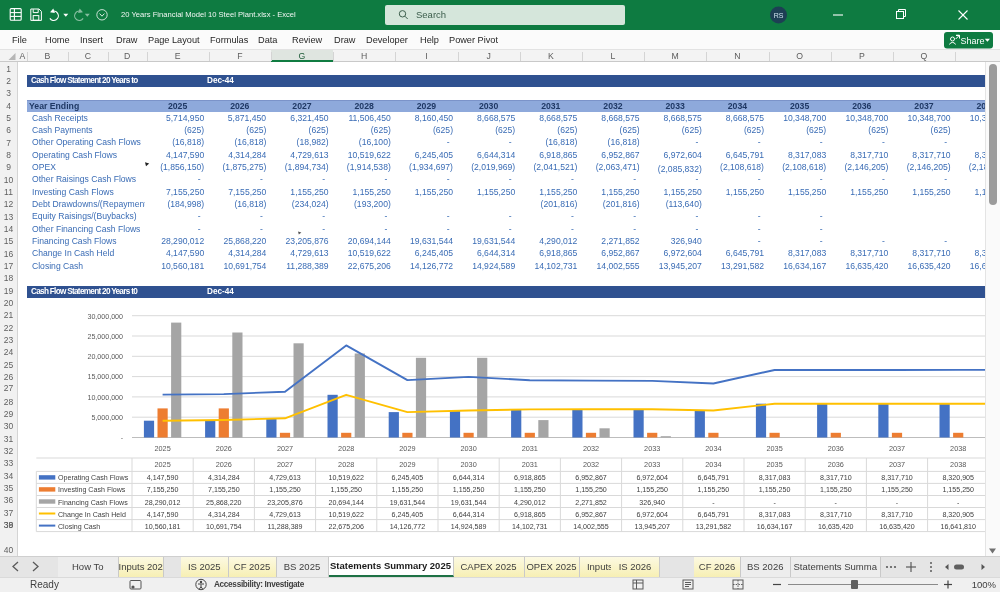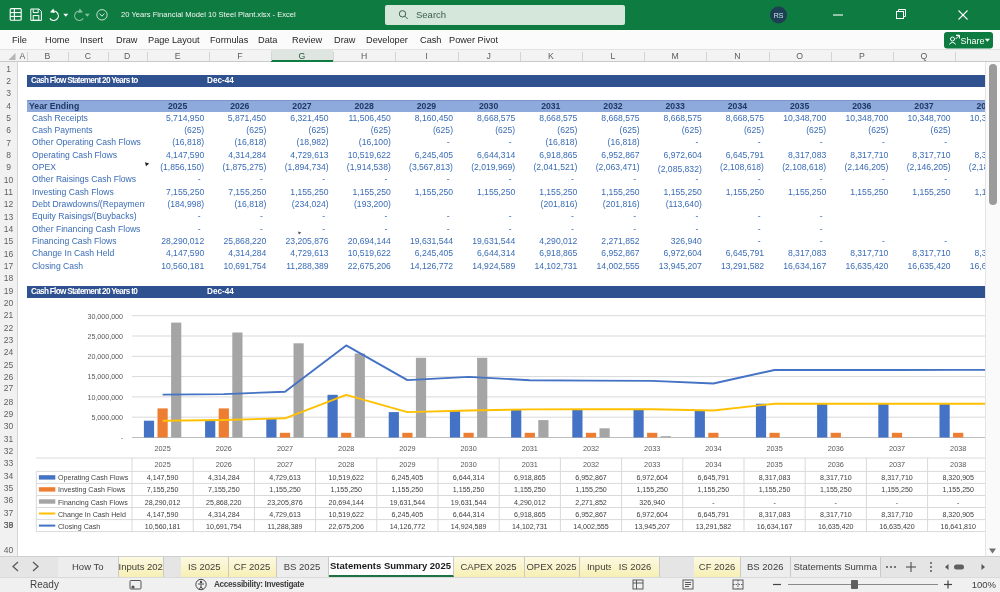--- a/index.html
+++ b/index.html
@@ -80,21 +80,21 @@
 <div class="mi" style="left:12px">File</div>
 <div class="mi" style="left:45px">Home</div>
 <div class="mi" style="left:80px">Insert</div>
 <div class="mi" style="left:116px">Draw</div>
 <div class="mi" style="left:148px">Page Layout</div>
 <div class="mi" style="left:210px">Formulas</div>
 <div class="mi" style="left:258px">Data</div>
 <div class="mi" style="left:292px">Review</div>
 <div class="mi" style="left:334px">Draw</div>
 <div class="mi" style="left:366px">Developer</div>
-<div class="mi" style="left:420px">Cash</div>
+<div class="mi" style="left:420px">Help</div>
 <div class="mi" style="left:449px">Power Pivot</div>
 <svg width="1000" height="20" style="top:30px" viewBox="0 0 1000 20">
     <rect x="944" y="2" width="49" height="16.5" rx="3" fill="#0e7b41"></rect>
     <g stroke="#fff" stroke-width="1" fill="none">
       <circle cx="952.5" cy="9" r="2"></circle>
       <path d="M949.5 14.5 a3.2 3.2 0 0 1 6 0"></path>
       <path d="M956 5.5 h3.5"></path>
       <path d="M956.2 5.2 l3.3 0 0 3.3"></path>
       <path d="M959.3 5.4 l-3.6 3.6"></path>
     </g>
@@ -264,21 +264,21 @@
     <div class="val" style="left:692.0px;top:148.7px;width:72.0px">6,645,791</div>
     <div class="val" style="left:754.2px;top:148.7px;width:72.0px">8,317,083</div>
     <div class="val" style="left:816.4px;top:148.7px;width:72.0px">8,317,710</div>
     <div class="val" style="left:878.6px;top:148.7px;width:72.0px">8,317,710</div>
     <div class="val" style="left:940.8px;top:148.7px;width:72.0px">8,320,905</div>
 <div class="lbl" style="left:32px;top:161.1px">OPEX</div>
     <div class="val" style="left:132.2px;top:161.1px;width:72.0px">(1,856,150)</div>
     <div class="val" style="left:194.4px;top:161.1px;width:72.0px">(1,875,275)</div>
     <div class="val" style="left:256.6px;top:161.1px;width:72.0px">(1,894,734)</div>
     <div class="val" style="left:318.8px;top:161.1px;width:72.0px">(1,914,538)</div>
-    <div class="val" style="left:381.0px;top:161.1px;width:72.0px">(3,567,813)</div>
+    <div class="val" style="left:381.0px;top:161.1px;width:72.0px">(1,934,697)</div>
     <div class="val" style="left:443.2px;top:161.1px;width:72.0px">(2,019,969)</div>
     <div class="val" style="left:505.4px;top:161.1px;width:72.0px">(2,041,521)</div>
     <div class="val" style="left:567.6px;top:161.1px;width:72.0px">(2,063,471)</div>
     <div class="val" style="left:629.8px;top:163px;width:72.0px">(2,085,832)</div>
     <div class="val" style="left:692.0px;top:161.1px;width:72.0px">(2,108,618)</div>
     <div class="val" style="left:754.2px;top:161.1px;width:72.0px">(2,108,618)</div>
     <div class="val" style="left:816.4px;top:161.1px;width:72.0px">(2,146,205)</div>
     <div class="val" style="left:878.6px;top:161.1px;width:72.0px">(2,146,205)</div>
     <div class="val" style="left:940.8px;top:161.1px;width:72.0px">(2,184,930)</div>
 <div class="lbl" style="left:32px;top:173.4px">Other Raisings Cash Flows</div>

